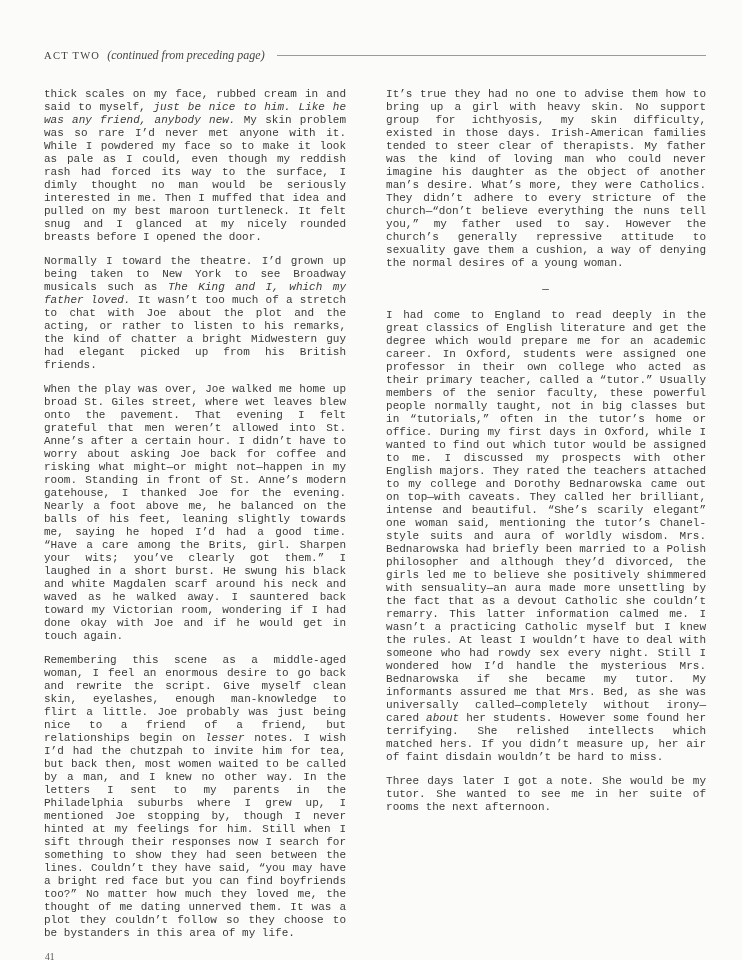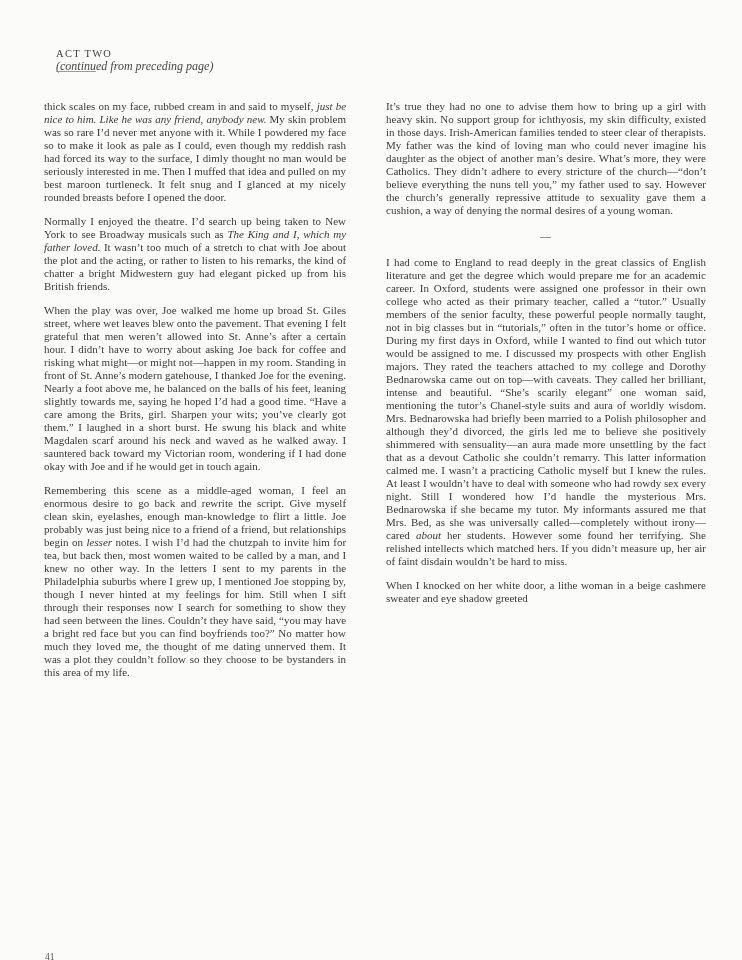--- a/index.html
+++ b/index.html
@@ -21,21 +21,20 @@
     position: relative;
     width: 742px; height: 960px;
     background: var(--paper);
     filter: blur(0.2px); 
   }
   .header {
     display: flex;
     align-items: baseline;
     margin: 48px 36px 0 44px;
     white-space: nowrap;
-    flex-direction: column;
   }
   .act-label {
     font-size: 10.5px;
     letter-spacing: 1.3px;
     color: #3f3f3f;
   }
   .continuation-note {
     font-style: italic;
     font-size: 12px;
     margin-left: 7px;
@@ -53,21 +52,21 @@
     gap: 40px;
     margin: 25px 36px 0 44px;
   }
   .col {
     font-size: 11px;
     line-height: 13px;
     text-align: justify;
   }
   .col-left  { width: 304px; }
   .col-right { width: 322px; }
-  .col p { margin: 0 0 11px 0; }
+  .col p { margin: 0 0 11px 0; font-family: Liberation Mono, monospace; }
   .col p.separator {
     text-align: center;
     margin: 13px 0 13px 0;
     letter-spacing: 1px;
   }
   em { font-style: italic; }
   .page-number {
     position: absolute;
     left: 45px;
     bottom: 46px;
@@ -82,27 +81,27 @@
 
   <div class="header">
     <span class="act-label">ACT TWO</span>
     <span class="continuation-note">(continued from preceding page)</span>
     <span class="header-rule"></span>
   </div>
 
   <div class="columns">
     <div class="col col-left">
         <p><span>thick scales on my face, rubbed cream in and said to myself, </span><em>just be nice to him. Like he was any friend, anybody new.</em><span> My skin problem was so rare I’d never met anyone with it. While I powdered my face so to make it look as pale as I could, even though my reddish rash had forced its way to the surface, I dimly thought no man would be seriously interested in me. Then I muffed that idea and pulled on my best maroon turtleneck. It felt snug and I glanced at my nicely rounded breasts before I opened the door.</span></p>
-        <p><span>Normally I enjoyed the theatre. I’d search up being taken to New York to see Broadway musicals such as </span><em>The King and I, which my father loved.</em><span> It wasn’t too much of a stretch to chat with Joe about the plot and the acting, or rather to listen to his remarks, the kind of chatter a bright Midwestern guy had elegant picked up from his British friends.</span></p>
+        <p><span>Normally I toward the theatre. I’d grown up being taken to New York to see Broadway musicals such as </span><em>The King and I, which my father loved.</em><span> It wasn’t too much of a stretch to chat with Joe about the plot and the acting, or rather to listen to his remarks, the kind of chatter a bright Midwestern guy had elegant picked up from his British friends.</span></p>
         <p><span>When the play was over, Joe walked me home up broad St. Giles street, where wet leaves blew onto the pavement. That evening I felt grateful that men weren’t allowed into St. Anne’s after a certain hour. I didn’t have to worry about asking Joe back for coffee and risking what might—or might not—happen in my room. Standing in front of St. Anne’s modern gatehouse, I thanked Joe for the evening. Nearly a foot above me, he balanced on the balls of his feet, leaning slightly towards me, saying he hoped I’d had a good time. “Have a care among the Brits, girl. Sharpen your wits; you’ve clearly got them.” I laughed in a short burst. He swung his black and white Magdalen scarf around his neck and waved as he walked away. I sauntered back toward my Victorian room, wondering if I had done okay with Joe and if he would get in touch again.</span></p>
         <p><span>Remembering this scene as a middle-aged woman, I feel an enormous desire to go back and rewrite the script. Give myself clean skin, eyelashes, enough man-knowledge to flirt a little. Joe probably was just being nice to a friend of a friend, but relationships begin on </span><em>lesser</em><span> notes. I wish I’d had the chutzpah to invite him for tea, but back then, most women waited to be called by a man, and I knew no other way. In the letters I sent to my parents in the Philadelphia suburbs where I grew up, I mentioned Joe stopping by, though I never hinted at my feelings for him. Still when I sift through their responses now I search for something to show they had seen between the lines. Couldn’t they have said, “you may have a bright red face but you can find boyfriends too?” No matter how much they loved me, the thought of me dating unnerved them. It was a plot they couldn’t follow so they choose to be bystanders in this area of my life.</span></p>
       </div>
     <div class="col col-right">
         <p><span>It’s true they had no one to advise them how to bring up a girl with heavy skin. No support group for ichthyosis, my skin difficulty, existed in those days. Irish-American families tended to steer clear of therapists. My father was the kind of loving man who could never imagine his daughter as the object of another man’s desire. What’s more, they were Catholics. They didn’t adhere to every stricture of the church—“don’t believe everything the nuns tell you,” my father used to say. However the church’s generally repressive attitude to sexuality gave them a cushion, a way of denying the normal desires of a young woman.</span></p>
         <p class="separator"><span>—</span></p>
         <p><span>I had come to England to read deeply in the great classics of English literature and get the degree which would prepare me for an academic career. In Oxford, students were assigned one professor in their own college who acted as their primary teacher, called a “tutor.” Usually members of the senior faculty, these powerful people normally taught, not in big classes but in “tutorials,” often in the tutor’s home or office. During my first days in Oxford, while I wanted to find out which tutor would be assigned to me. I discussed my prospects with other English majors. They rated the teachers attached to my college and Dorothy Bednarowska came out on top—with caveats. They called her brilliant, intense and beautiful. “She’s scarily elegant” one woman said, mentioning the tutor’s Chanel-style suits and aura of worldly wisdom. Mrs. Bednarowska had briefly been married to a Polish philosopher and although they’d divorced, the girls led me to believe she positively shimmered with sensuality—an aura made more unsettling by the fact that as a devout Catholic she couldn’t remarry. This latter information calmed me. I wasn’t a practicing Catholic myself but I knew the rules. At least I wouldn’t have to deal with someone who had rowdy sex every night. Still I wondered how I’d handle the mysterious Mrs. Bednarowska if she became my tutor. My informants assured me that Mrs. Bed, as she was universally called—completely without irony—cared </span><em>about</em><span> her students. However some found her terrifying. She relished intellects which matched hers. If you didn’t measure up, her air of faint disdain wouldn’t be hard to miss.</span></p>
-        <p><span>When I knocked on her white door, a lithe woman in a beige cashmere sweater and eye shadow greeted</span></p>
+        <p><span>Three days later I got a note. She would be my tutor. She wanted to see me in her suite of rooms the next afternoon.</span></p>
       </div>
   </div>
 
   <div class="page-number">41</div>
 
 </div>
 
 </body></html>

